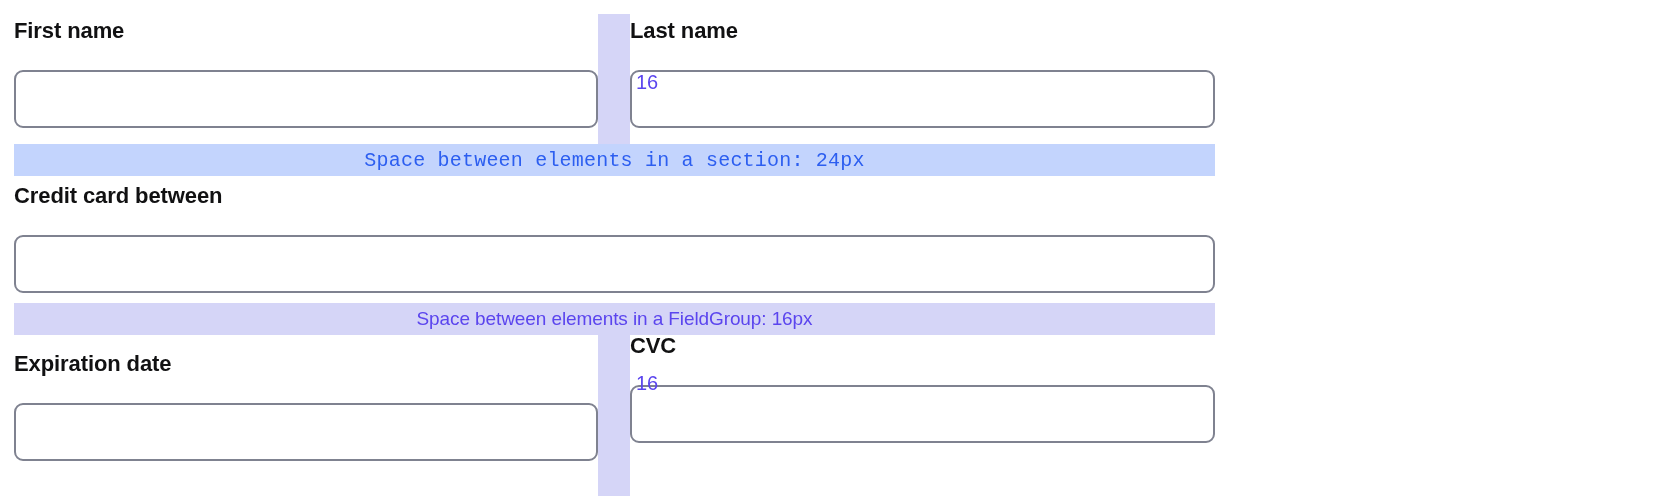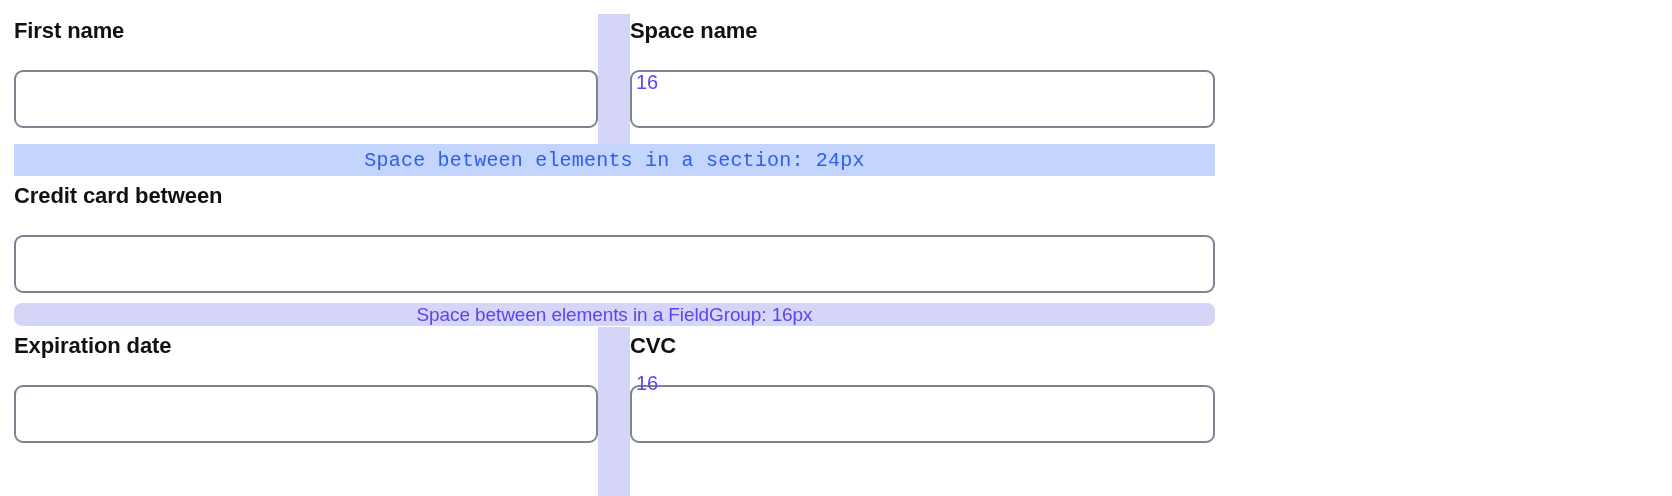--- a/index.html
+++ b/index.html
@@ -58,21 +58,21 @@
   .row1-left   { left: 14px;  top: 18px;  width: 584px; }
   .row1-right  { left: 630px; top: 18px;  width: 585px; }
   .row1-left  .field-input,
   .row1-right .field-input { margin-top: 26px; }
 
   
   .row2        { left: 14px;  top: 183px; width: 1201px; }
   .row2 .field-input { margin-top: 26px; }
 
   
-  .row3-left   { left: 14px;  top: 333px; width: 584px; }
+  .row3-left   { left: 14px;  top: 351px; width: 584px; }
   .row3-right  { left: 630px; top: 333px; width: 585px; }
   .row3-left  .field-input,
   .row3-right .field-input { margin-top: 26px; }
 
   
   .space-bar {
     position: absolute;
     left: 14px;
     width: 1201px;
     display: flex;
@@ -92,23 +92,22 @@
   }
   .space-bar--section .space-bar-label {
     font-family: "Liberation Mono", monospace;
     font-size: 20px;
     color: #2c5ef0;
     letter-spacing: 0.2px;
   }
 
   .space-bar--fieldgroup {
     top: 303px;
-    height: 23px;
+    height: 32px;
     background: #d5d5f7;
-    border-radius: 8px;
   }
   .space-bar--fieldgroup .space-bar-label {
     font-family: "Liberation Sans", sans-serif;
     font-size: 19px;
     color: #5b45ee;
     letter-spacing: -0.1px;
   }
 
   
   .gutter {
@@ -140,21 +139,21 @@
 <body>
 
 <div class="form-root">
 
   <div class="field row1-left">
     <div class="field-label">First name</div>
     <input class="field-input" type="text" placeholder="" style="">
   </div>
 
   <div class="field row1-right">
-    <div class="field-label">Space name</div>
+    <div class="field-label">Last name</div>
     <input class="field-input" type="text" placeholder="" style="">
   </div>
 
   <div class="gutter gutter--row1">
     <div class="gutter-label">16</div>
   </div>
 
   <div class="space-bar space-bar--section">
     <div class="space-bar-label">Space between elements in a section: 24px</div>
   </div>

